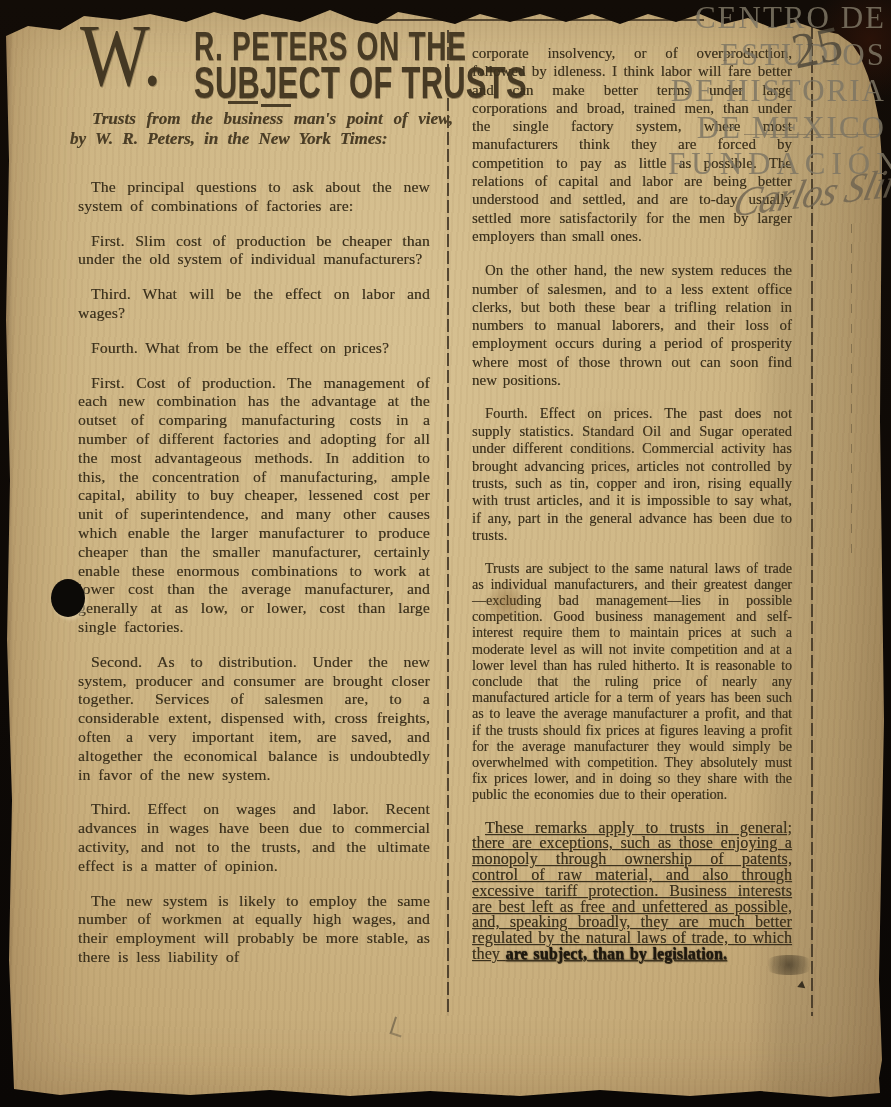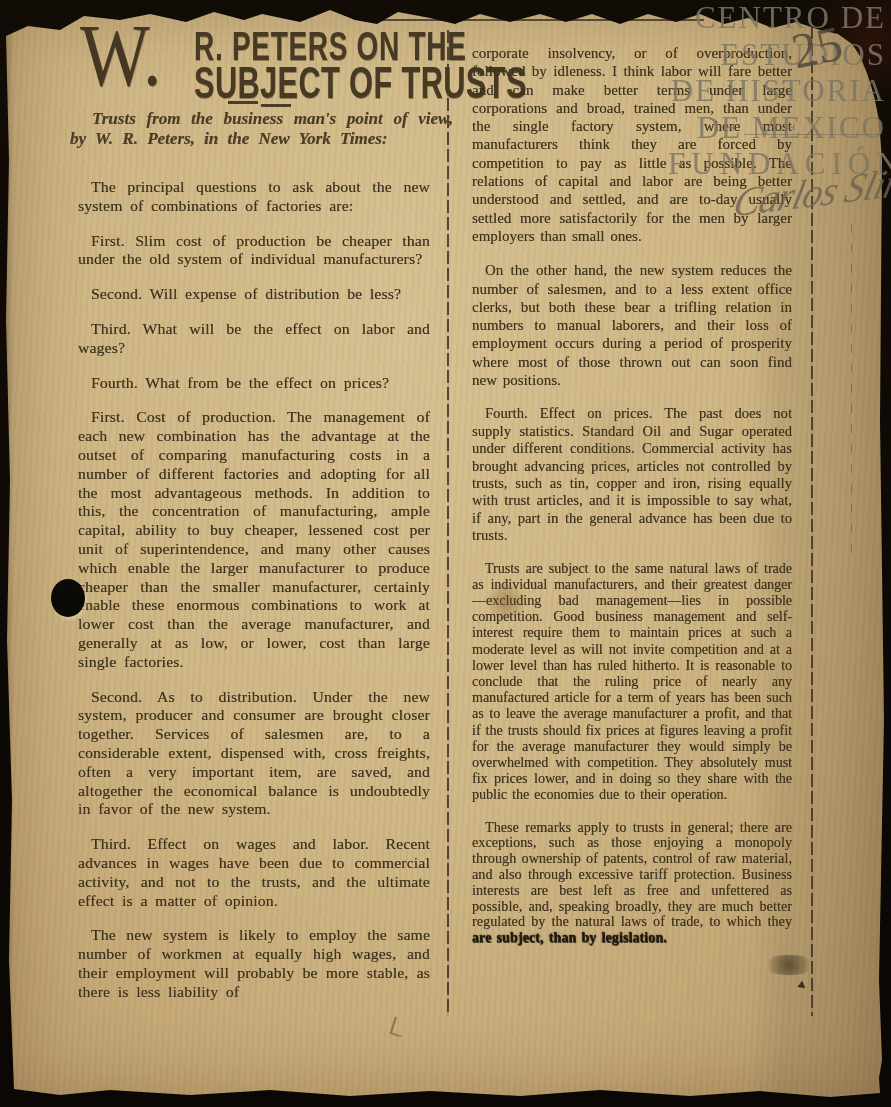--- a/index.html
+++ b/index.html
@@ -59,21 +59,21 @@
     text-shadow:0.3px 0.4px 0.5px rgba(70,55,30,0.5);
   }
   .col { position:absolute; color:#3c321e; text-align:justify;
     text-shadow:0.3px 0.4px 0.5px rgba(60,48,28,0.55); }
   .col p { margin:16px; text-indent:13px; }
   .col1 { left:62px;  top:162px; width:384px; font-size:15.6px; line-height:18.8px; word-spacing:3.5px; letter-spacing:0.2px; }
   .col2 { left:456px; top:28px;  width:352px; font-size:14.8px; line-height:18.3px; word-spacing:2px;   letter-spacing:0.1px; }
   .col2 .plist p:first-child { text-indent:0; }
   .col2 .plist p:nth-of-type(3) { font-size:14.4px; line-height:17.4px; }
   .col2 .plist p:nth-of-type(4) { font-size:14px;   line-height:16.2px; letter-spacing:0; word-spacing:1.5px; }
-  .col2 p.final { font-size:14px; line-height:15.8px; word-spacing:1.5px; }
+  .col2 p.final { font-size:16px; line-height:15.8px; word-spacing:1.5px;text-decoration:underline; }
   .bold-tail { font-weight:bold; color:#1e180e; text-shadow:0 0 1.6px rgba(28,22,12,0.9), 0.5px 0.5px 0 rgba(28,22,12,0.7); }
   
   .stamp {
     position:absolute; left:668px; top:0px; width:218px; text-align:right;
     font-family:"Liberation Serif", serif; font-size:31px; line-height:36.5px;
     color:#7e7664; opacity:0.85; letter-spacing:2px; white-space:nowrap;
   }
   .stamp div:nth-child(5) { letter-spacing:6px; }
   .pencil-number {
     position:absolute; left:792px; top:18px;
@@ -119,21 +119,20 @@
     <div class="hl hl1">R. PETERS ON THE</div>
     <div class="hl hl2">SUBJECT OF TRUSTS</div>
     <div class="divider"><span></span><span></span></div>
 
     <p class="intro">Trusts from the business man's point of view, by W. R. Peters, in the New York Times:</p>
 
     <div class="col col1">
       <div class="plist">
           <p>The principal questions to ask about the new system of combinations of factories are:</p>
           <p>First. Slim cost of production be cheaper than under the old system of individual manufacturers?</p>
-          <p>Second. Will expense of distribution be less?</p>
           <p>Third. What will be the effect on labor and wages?</p>
           <p>Fourth. What from be the effect on prices?</p>
           <p>First. Cost of production. The management of each new combination has the advantage at the outset of comparing manufacturing costs in a number of different factories and adopting for all the most advantageous methods. In addition to this, the concentration of manufacturing, ample capital, ability to buy cheaper, lessened cost per unit of superintendence, and many other causes which enable the larger manufacturer to produce cheaper than the smaller manufacturer, certainly enable these enormous combinations to work at lower cost than the average manufacturer, and generally at as low, or lower, cost than large single factories.</p>
           <p>Second. As to distribution. Under the new system, producer and consumer are brought closer together. Services of salesmen are, to a considerable extent, dispensed with, cross freights, often a very important item, are saved, and altogether the economical balance is undoubtedly in favor of the new system.</p>
           <p>Third. Effect on wages and labor. Recent advances in wages have been due to commercial activity, and not to the trusts, and the ultimate effect is a matter of opinion.</p>
           <p>The new system is likely to employ the same number of workmen at equally high wages, and their employment will probably be more stable, as there is less liability of</p>
         </div>
     </div>
 
     <div class="col col2">

